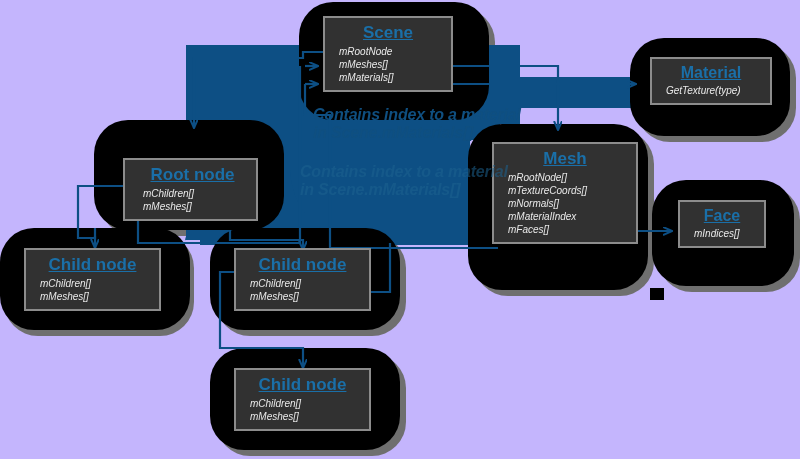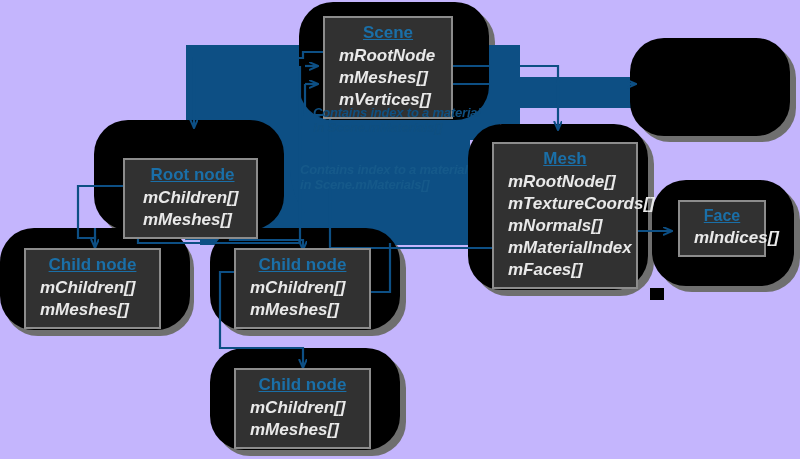--- a/index.html
+++ b/index.html
@@ -7,25 +7,25 @@
   #stage{position:relative;width:800px;height:459px;overflow:hidden;background:#c4b5fd;}
   #stage svg.layer{position:absolute;left:0;top:0;width:800px;height:459px;}
   #svg-back{z-index:1;}
   #svg-lines{z-index:3;}
   .node{position:absolute;z-index:4;background:#313131;border:2px solid #8c8c8c;
         box-sizing:border-box;display:flex;flex-direction:column;align-items:center;
         padding:5px 8px 6px 8px;}
   .node .title{color:#1a6fa8;font-weight:bold;font-size:17px;text-decoration:underline;
         line-height:1.15;white-space:nowrap;margin-bottom:2px;}
   .node .fields{align-self:stretch;}
-  .node .field{color:#e9e9e9;font-style:italic;font-weight:bold;font-size:17px;
+  .node .field{color:#e9e9e9;font-style:italic;font-weight:normal;font-size:10px;
         line-height:1.30;white-space:nowrap;padding-left:6px;}
   .node.small .title{font-size:16px;}
   .note{position:absolute;z-index:4;color:#0f4f80;font-style:italic;font-weight:bold;
-        font-size:13px;line-height:1.12;white-space:pre-line;letter-spacing:-0.2px;}
+        font-size:16px;line-height:1.12;white-space:pre-line;letter-spacing:-0.2px;}
   .note.ghost{color:#1d628f;opacity:.55;}
 </style>
 </head>
 <body>
 
 <div id="stage">
 
   <svg id="svg-back" class="layer">
     <defs>
       <clipPath id="clipAll">
@@ -139,24 +139,30 @@
       <path d="M 598 231 L 672 231" marker-end="url(#arrow)"></path>
 
     </g>
   </svg>
 
   <div class="node" style="left:323px;top:16px;width:130px;">
     <div class="title">Scene</div>
     <div class="fields">
       <div class="field">mRootNode</div>
       <div class="field">mMeshes[]</div>
-      <div class="field">mVertices[]</div>
-    </div>
-  </div>
-
+      <div class="field">mMaterials[]</div>
+    </div>
+  </div>
+
+  <div class="node small" style="left:650px;top:57px;width:122px;">
+    <div class="title">Material</div>
+    <div class="fields">
+      <div class="field">GetTexture(type)</div>
+    </div>
+  </div>
 
   <div class="node" style="left:123px;top:158px;width:135px;padding-left:12px;">
     <div class="title">Root node</div>
     <div class="fields">
       <div class="field">mChildren[]</div>
       <div class="field">mMeshes[]</div>
     </div>
   </div>
 
   <div class="node" style="left:492px;top:142px;width:146px;">

